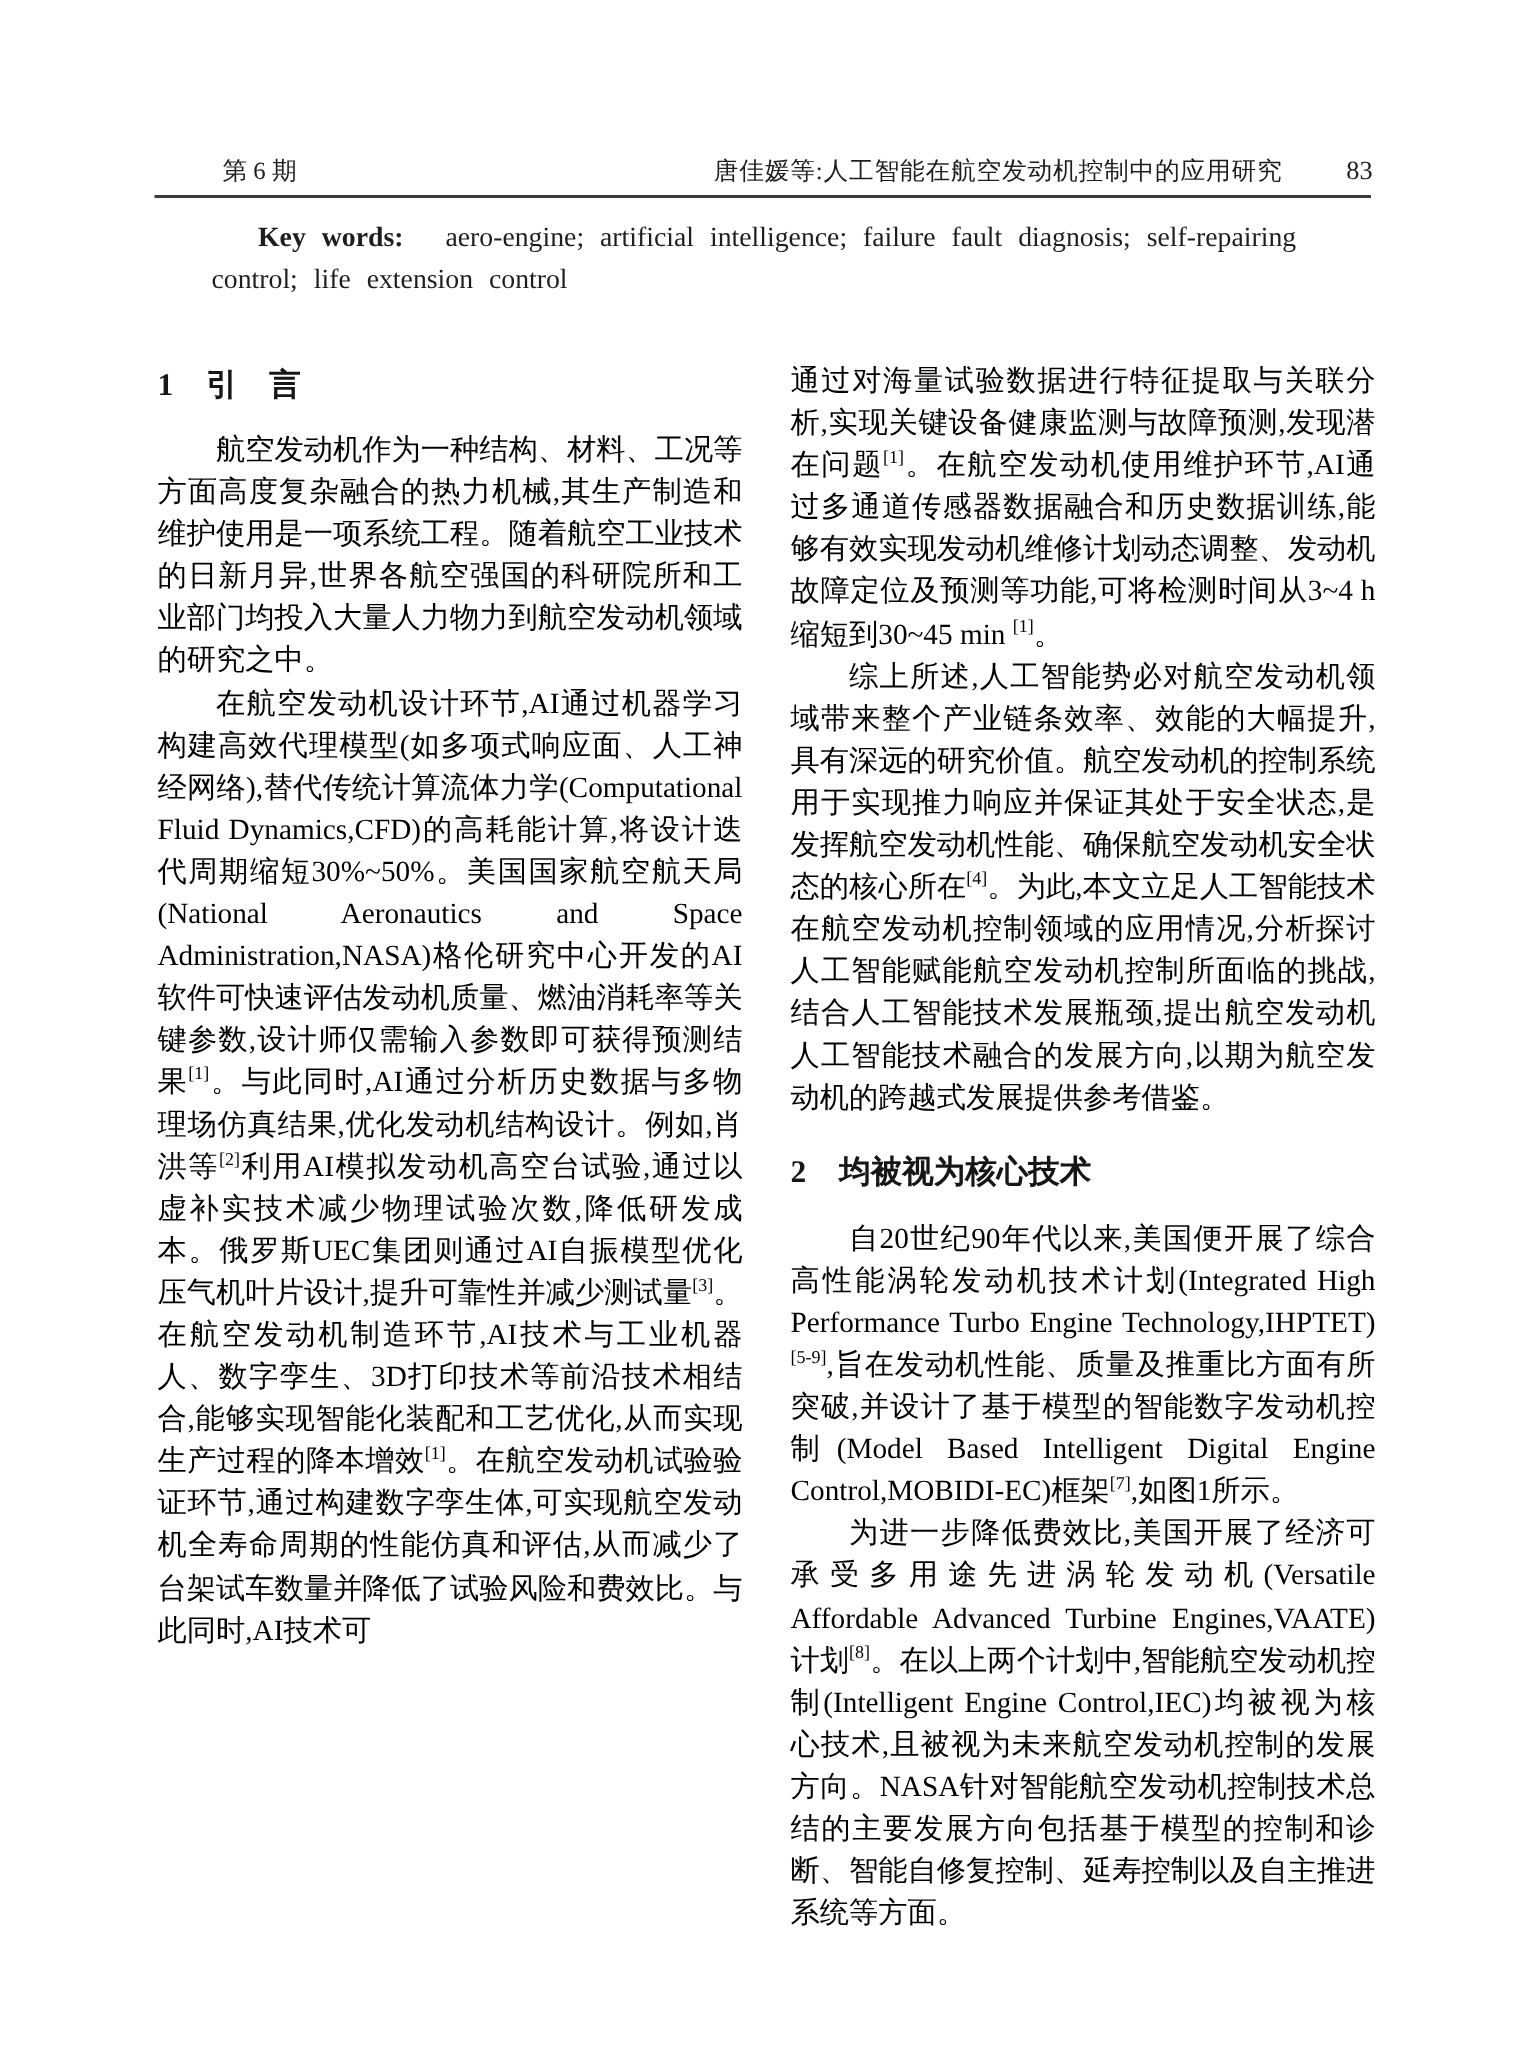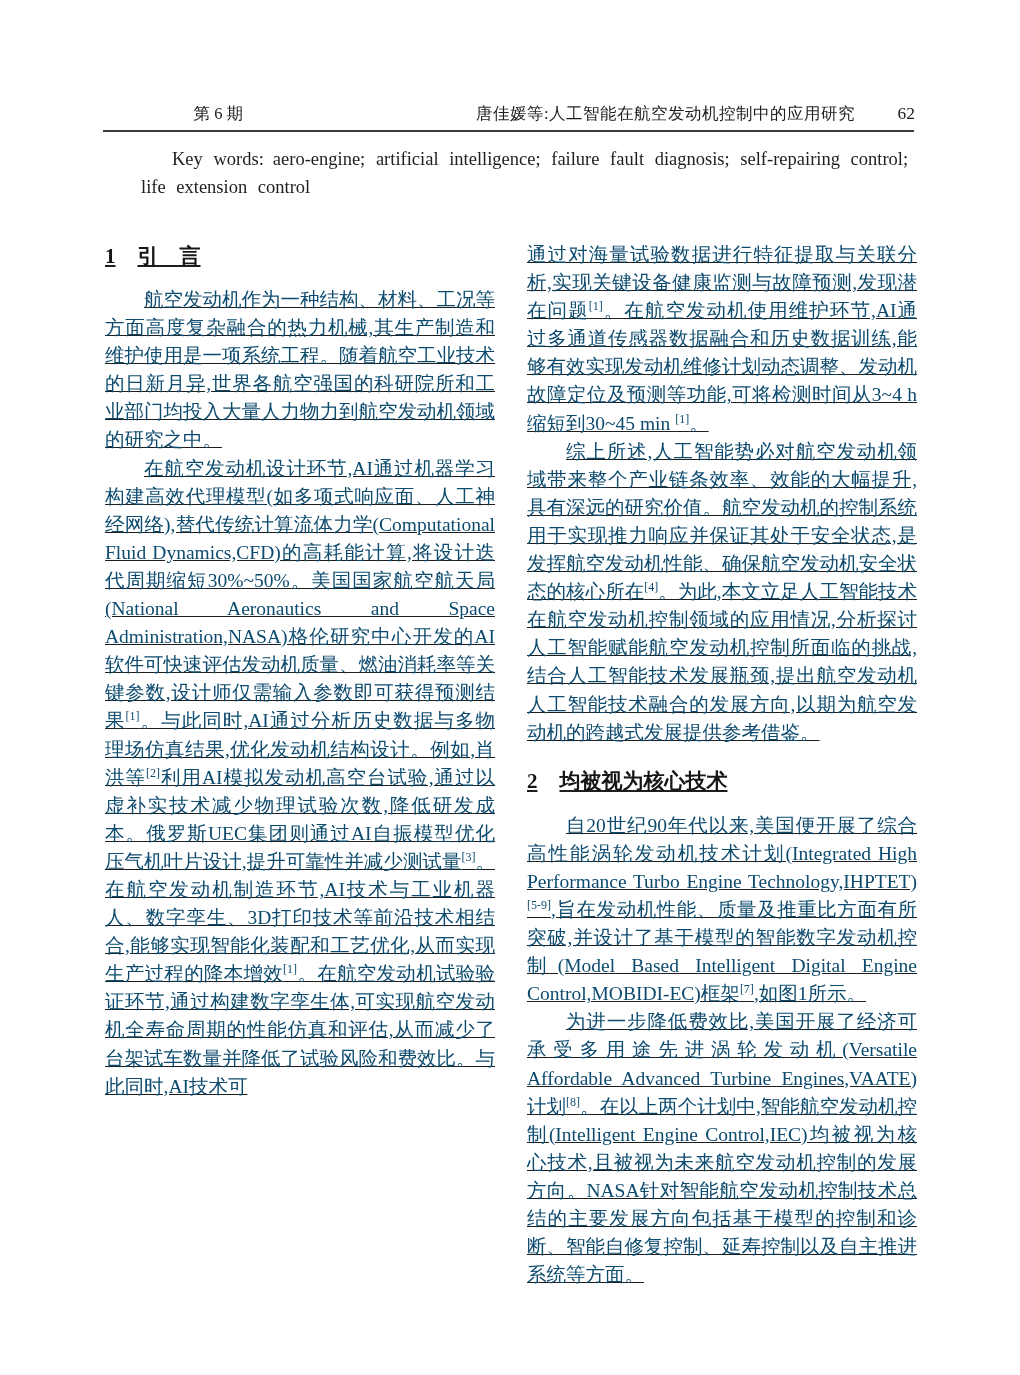--- a/index.html
+++ b/index.html
@@ -20,21 +20,21 @@
   .header {
     position: absolute;
     left: 103px;
     top: 103px;
     width: 812px;
     display: flex;
     align-items: baseline;
     font-size: 16.5px;
     line-height: 20px;
   }
-  .h-left  { width: 140px; text-align: right; }
+  .h-left  { width: 140px; text-align: center; }
   .h-center{ flex: 1; text-align: right; letter-spacing: 0.5px; }
   .h-right { width: 60px; text-align: right; font-size: 17.5px; }
   .rule {
     position: absolute;
     left: 103px;
     top: 130px;
     width: 811px;
     border-top: 2px solid #3a3a3a;
   }
   
@@ -42,30 +42,29 @@
     position: absolute;
     left: 141px;
     top: 146px;
     width: 776px;
     margin: 0;
     font-size: 18.5px;
     line-height: 27.5px;
     word-spacing: 6px;
     text-indent: 31px;
   }
-  .kw-label { font-weight: normal; margin-right: 9px; }
+  .kw-label { font-weight: bold; margin-right: 28px; }
   
   .content {
     position: absolute;
     left: 105px;
     top: 241px;
     width: 812px;
     display: flex;
     column-gap: 32px;
-    text-decoration: underline;
   }
   .col { width: 390px; }
   .section {
     margin: 2px 0 17px 0;
     font-family: "Liberation Sans", "DejaVu Sans", sans-serif;
     font-size: 21px;
     font-weight: bold;
     line-height: 26px;
     color: #161616;
   }
@@ -73,39 +72,39 @@
     font-family: "Liberation Serif", "DejaVu Serif", serif;
     margin-right: 22px;
   }
   .section-2 { margin: 21px 0 18px 0; }
   p.body {
     margin: 0;
     font-size: 19.5px;
     line-height: 28.1px;
     text-align: justify;
     text-indent: 39px;
-    color: #0c4a6e;
+    color: #000000;
   }
   p.noindent { text-indent: 0; }
   sup {
     font-size: 12px;
     line-height: 0;
     vertical-align: super;
     letter-spacing: 0;
   }
 </style>
 </head>
 <body>
 
 <div class="sheet">
 
   <div class="header">
     <span class="h-left">第 6 期</span>
     <span class="h-center">唐佳媛等:人工智能在航空发动机控制中的应用研究</span>
-    <span class="h-right">62</span>
+    <span class="h-right">83</span>
   </div>
 
   <div class="rule"></div>
 
   <p class="keywords">
     <span class="kw-label">Key words:</span><span class="kw-text">aero-engine; artificial intelligence; failure fault diagnosis; self-repairing control; life extension control</span>
   </p>
 
   <div class="content">
 

